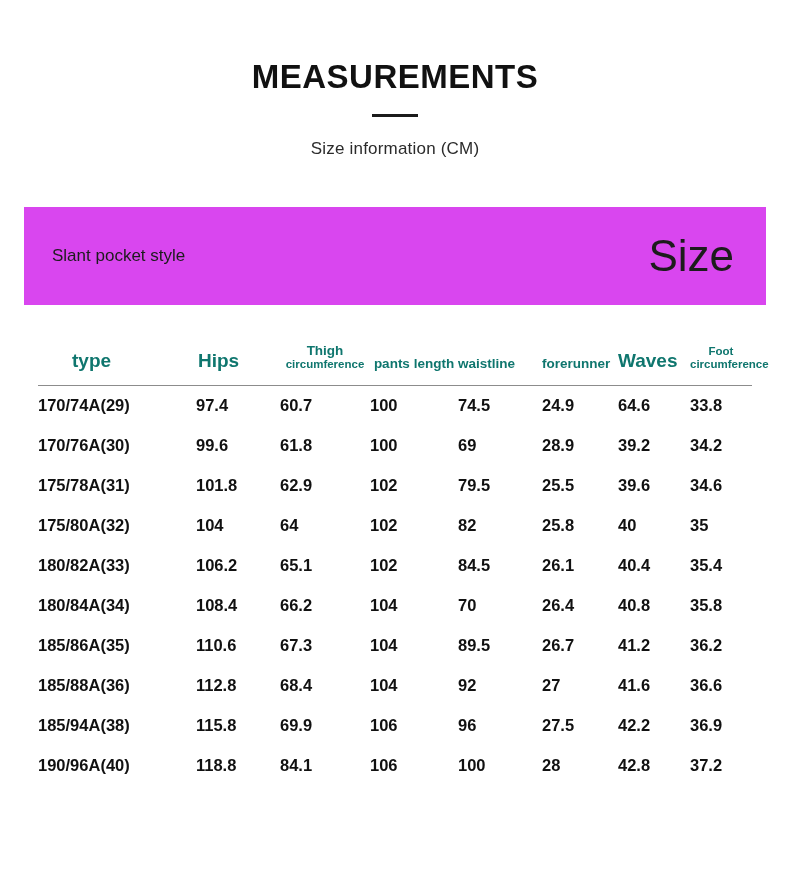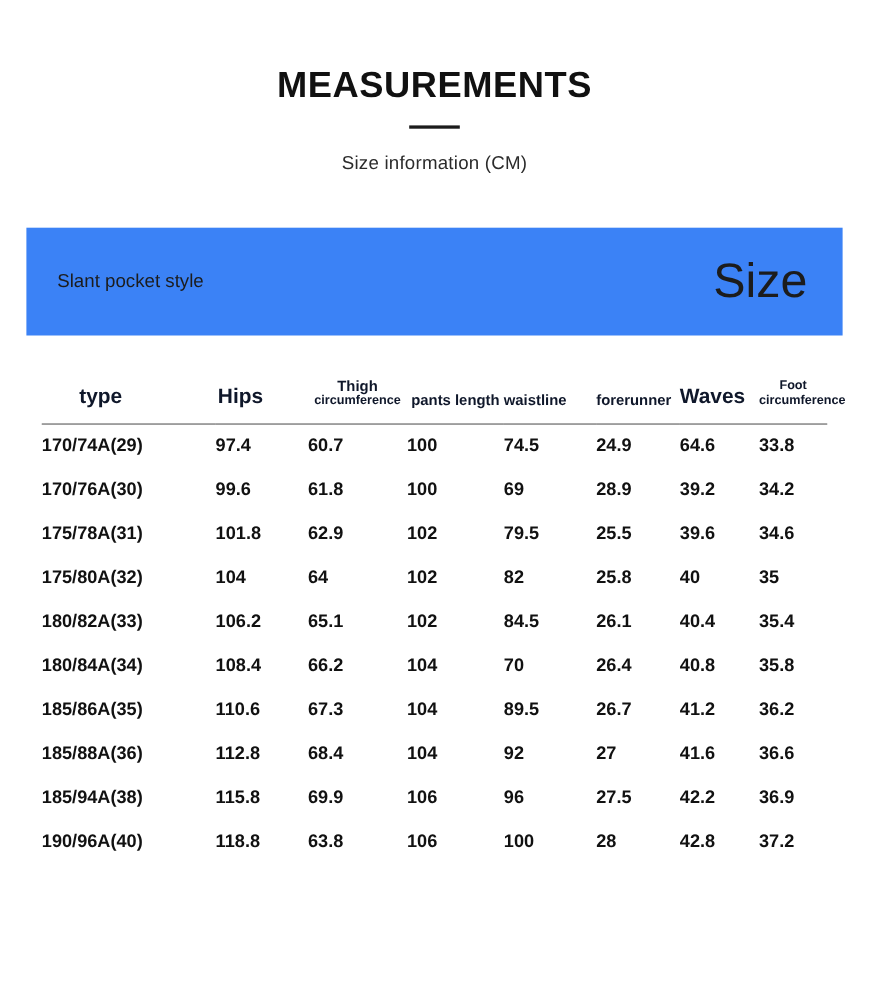--- a/index.html
+++ b/index.html
@@ -43,21 +43,21 @@
     font-size: 17px;
     color: #2b2b2b;
     margin-top: 22px;
     letter-spacing: 0.2px;
   }
   .band {
     margin-top: 48px;
     margin-left: 24px;
     margin-right: 24px;
     height: 98px;
-    background: #3b82f6;
+    background: #d946ef;
     display: flex;
     align-items: center;
     justify-content: space-between;
     padding: 0 26px 0 28px;
     box-sizing: border-box;
   }
   .band-left {
     font-size: 17px;
     color: #1c1c1c;
   }
@@ -72,21 +72,21 @@
     width: 714px;
     margin: 30px auto 0 auto;
     border-collapse: collapse;
     table-layout: fixed;
   }
   table.size-table thead th {
     border-bottom: 1.5px solid #8c8c8c;
     padding: 8px 0 14px 0;
     vertical-align: bottom;
     font-weight: bold;
-    color: #0f172a;
+    color: #0f766e;
     text-align: left;
   }
   .th-inner {
     display: block;
     line-height: 1.12;
   }
   .col-type { width: 158px; }
   .col-hips { width: 84px; }
   .col-thigh { width: 90px; }
   .col-pants { width: 88px; }
@@ -260,21 +260,21 @@
         <td class="cell-thigh">69.9</td>
         <td class="cell-pants">106</td>
         <td class="cell-waist">96</td>
         <td class="cell-fore">27.5</td>
         <td class="cell-waves">42.2</td>
         <td class="cell-foot">36.9</td>
       </tr>
       <tr>
         <td class="cell-type">190/96A(40)</td>
         <td class="cell-hips">118.8</td>
-        <td class="cell-thigh">63.8</td>
+        <td class="cell-thigh">84.1</td>
         <td class="cell-pants">106</td>
         <td class="cell-waist">100</td>
         <td class="cell-fore">28</td>
         <td class="cell-waves">42.8</td>
         <td class="cell-foot">37.2</td>
       </tr>
     </tbody>
   </table>
 
 </div>

